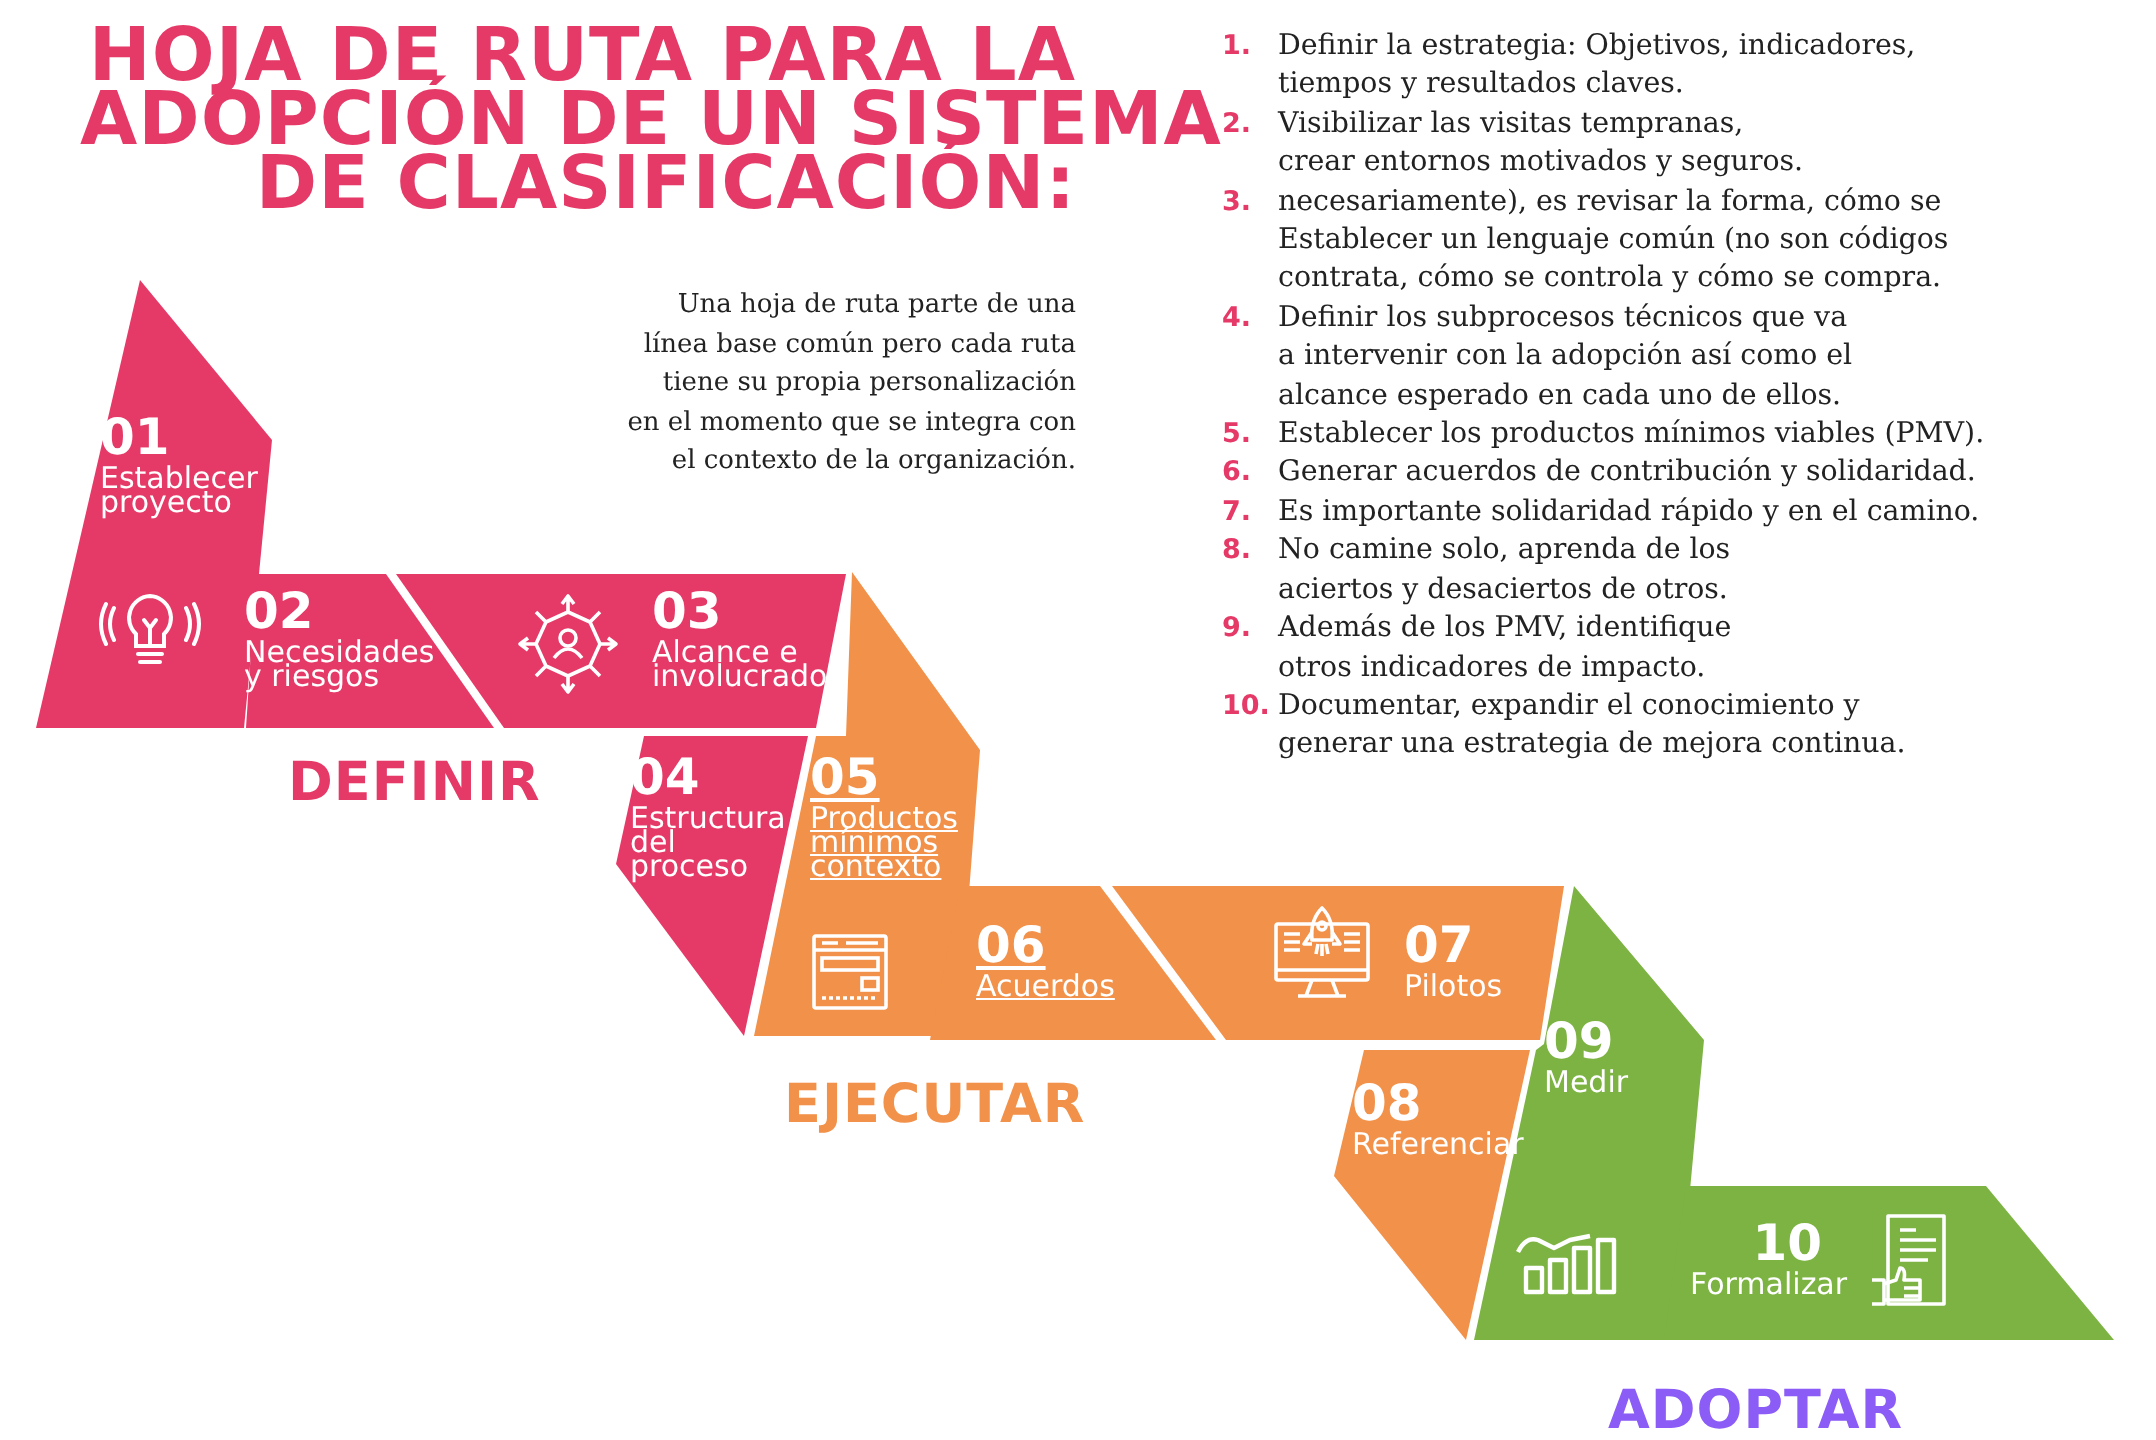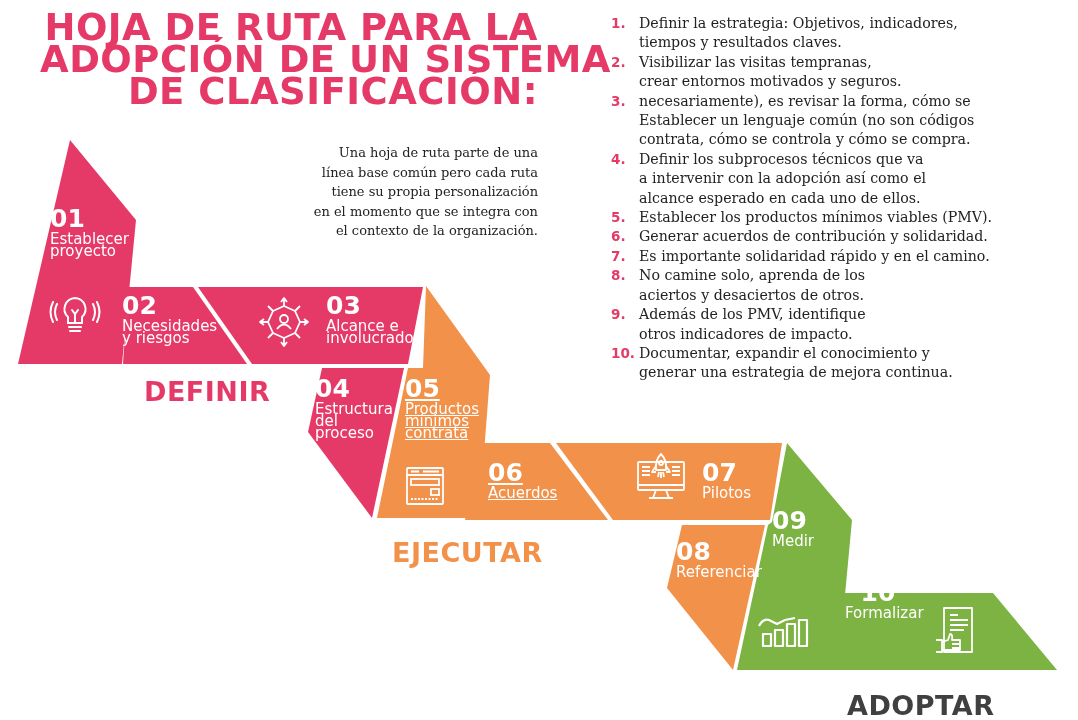--- a/index.html
+++ b/index.html
@@ -144,21 +144,21 @@
 <div class="shape-text" style="left:315px;top:375px;width:76px;">
   <div class="snum">04</div>
   <div class="slabel">Estructura</div>
   <div class="slabel">del proceso</div>
 </div>
 
 <div class="shape-text" style="left:405px;top:375px;width:70px;text-decoration:underline;">
   <div class="snum">05</div>
   <div class="slabel">Productos</div>
   <div class="slabel">mínimos</div>
-  <div class="slabel">contrata</div>
+  <div class="slabel">contexto</div>
 </div>
 <svg class="icon" style="left:405px;top:466px;" width="40" height="40" viewBox="0 0 40 40">
   <g fill="none" stroke="#fff" stroke-width="1.8">
     <rect x="2" y="2" width="36" height="36" rx="1"></rect>
     <path d="M2 9 h36 M6 5.5 h8 M18 5.5 h16"></path>
     <rect x="6" y="13" width="28" height="6"></rect>
     <rect x="26" y="23" width="8" height="6"></rect>
     <path d="M6 33 h28" stroke-dasharray="2 1.5"></path>
   </g>
 </svg>
@@ -197,26 +197,26 @@
 <svg class="icon" style="left:757px;top:614px;" width="58" height="34" viewBox="0 0 58 34">
   <g fill="none" stroke="#fff" stroke-width="2.2" stroke-linejoin="round">
     <path d="M2 12 q4 -8 10 -6 l8 4 l8 -4 l10 -2"></path>
     <rect x="6" y="20" width="8" height="12"></rect>
     <rect x="18" y="16" width="8" height="16"></rect>
     <rect x="30" y="10" width="8" height="22"></rect>
     <rect x="42" y="6" width="8" height="26"></rect>
   </g>
 </svg>
 
-<div class="shape-text" style="left:845px;top:579px;width:66px;text-align:center;">
+<div class="shape-text" style="left:845px;top:608px;width:66px;text-align:right;">
   <div class="snum">10</div>
   <div class="slabel">Formalizar</div>
 </div>
 <svg class="icon" style="left:934px;top:606px;" width="40" height="50" viewBox="0 0 40 50">
   <g fill="none" stroke="#fff" stroke-width="1.8" stroke-linejoin="round">
     <rect x="10" y="2" width="28" height="44"></rect>
     <path d="M16 9 h8 M16 14 h18 M16 19 h18 M16 24 h14"></path>
     <path d="M2 34 h6 v12 h-6 M8 36 l6 -2 l2 -6 q3 0 2 6 h8 v10 h-18"></path>
     <path d="M18 38 h8 M18 42 h8"></path>
   </g>
 </svg>
 
-<div class="phase" style="left:804px;top:690px;color:#404040;margin-left:43px;">ADOPTAR</div>
+<div class="phase" style="left:804px;top:690px;color:#8b5cf6;">ADOPTAR</div>
 
 </body></html>

